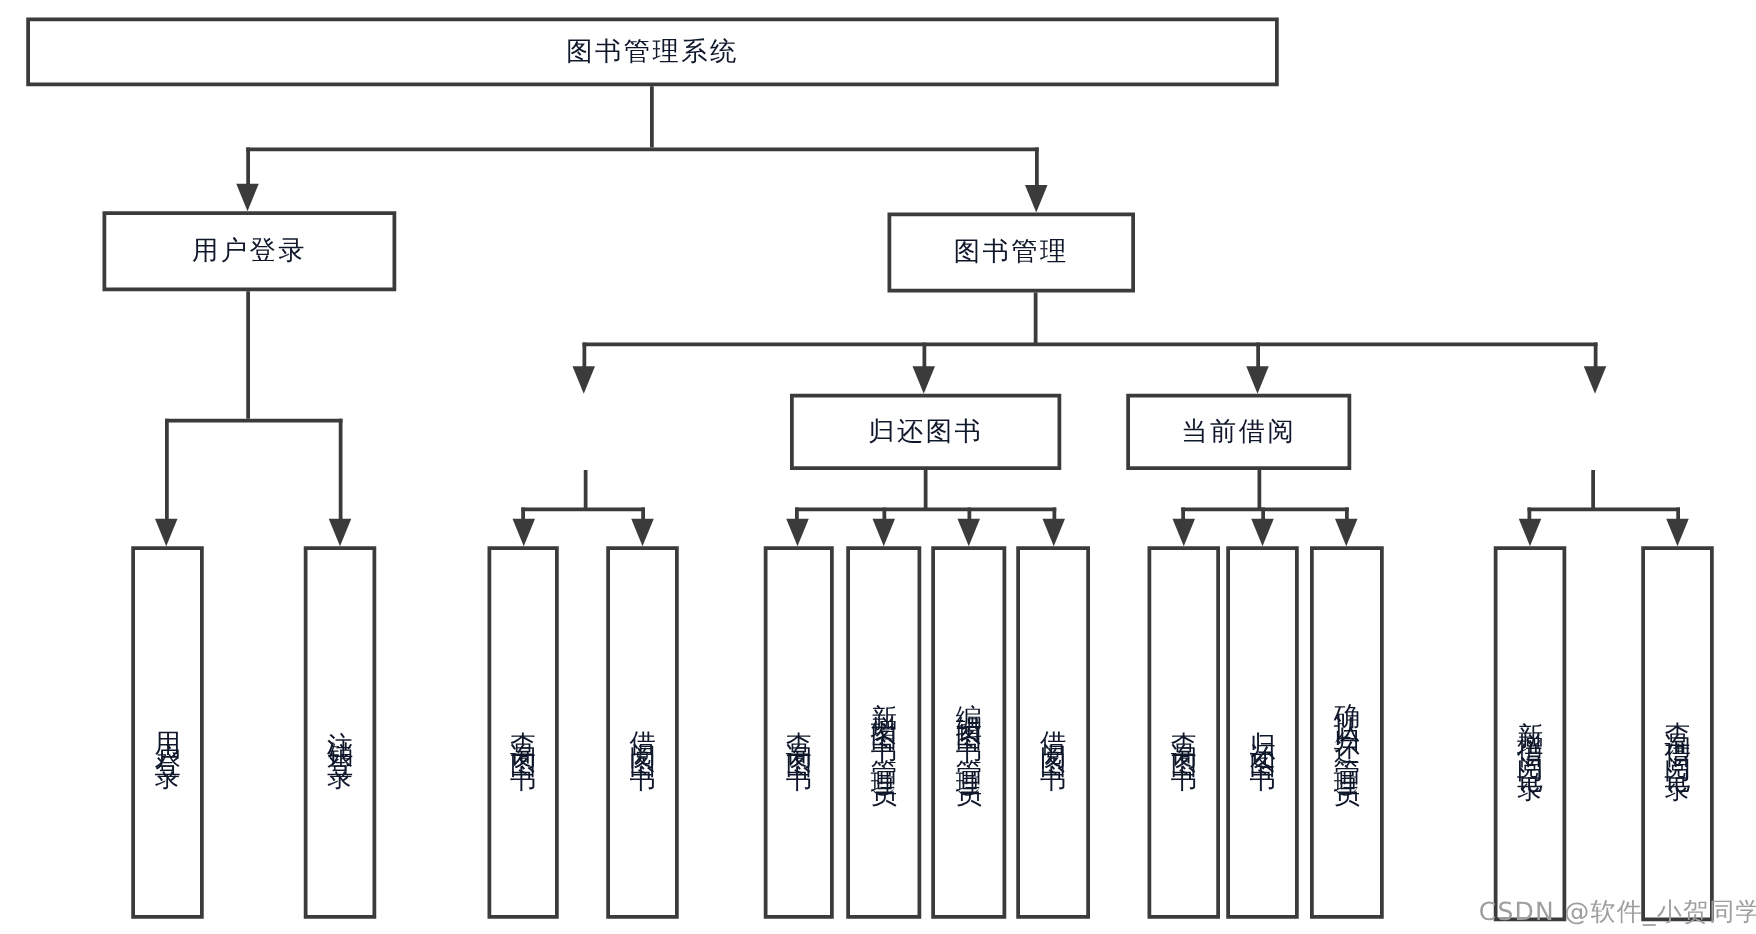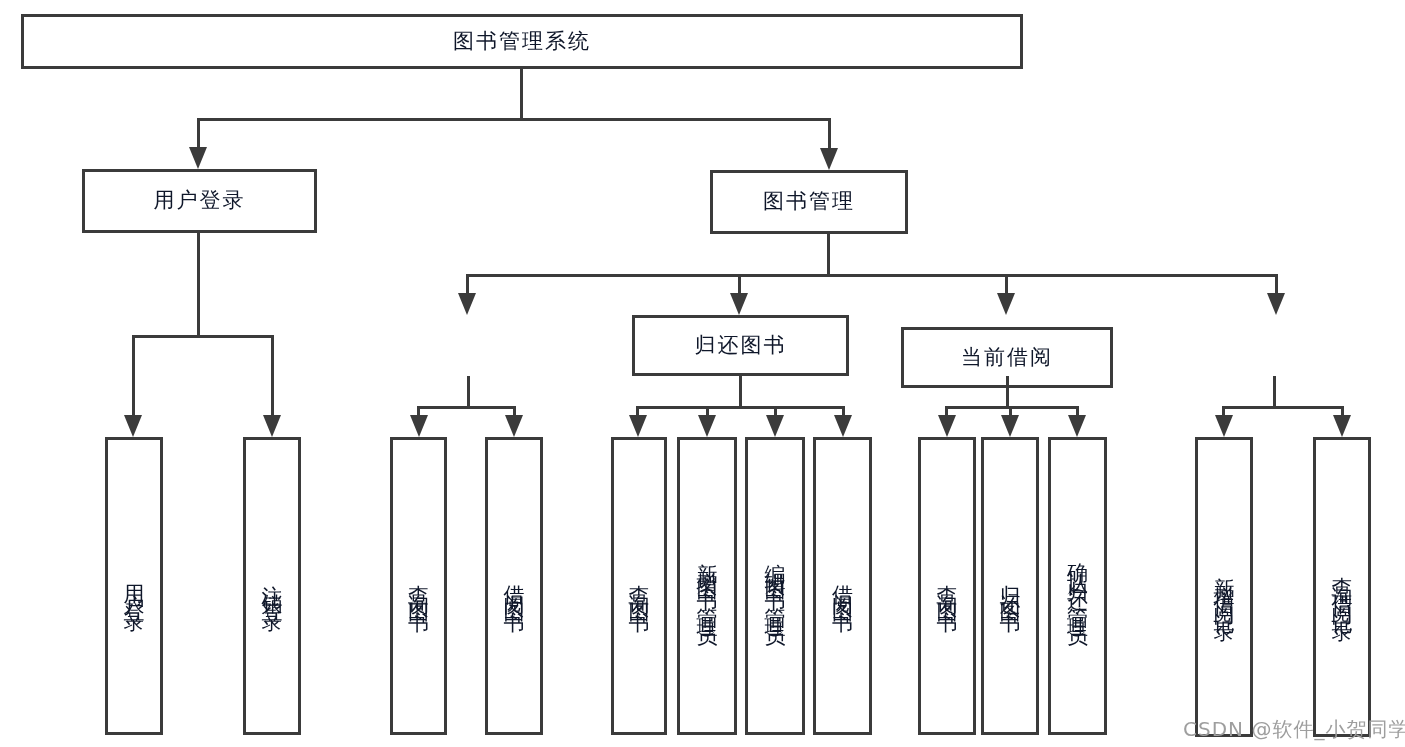--- a/index.html
+++ b/index.html
@@ -66,21 +66,21 @@
   <div class="vline" style="left:738px;top:274px;height:20px;"></div>
   <div class="arrow" style="left:730px;top:293px;"></div>
   <div class="vline" style="left:1005px;top:274px;height:20px;"></div>
   <div class="arrow" style="left:997px;top:293px;"></div>
   <div class="vline" style="left:1275px;top:274px;height:20px;"></div>
   <div class="arrow" style="left:1267px;top:293px;"></div>
 
   <div class="box" style="left:632px;top:315px;width:217px;height:61px;">
     <span>归还图书</span>
   </div>
-  <div class="box" style="left:901px;top:315px;width:212px;height:61px;margin-top:12px;">
+  <div class="box" style="left:901px;top:315px;width:180px;height:61px;">
     <span>当前借阅</span>
   </div>
 
   <div class="vline" style="left:467px;top:376px;height:31px;"></div>
   <div class="hline" style="left:417px;top:406px;width:99px;"></div>
   <div class="vline" style="left:417px;top:406px;height:11px;"></div>
   <div class="arrow" style="left:410px;top:415px;"></div>
   <div class="vline" style="left:513px;top:406px;height:11px;"></div>
   <div class="arrow" style="left:505px;top:415px;"></div>
 

